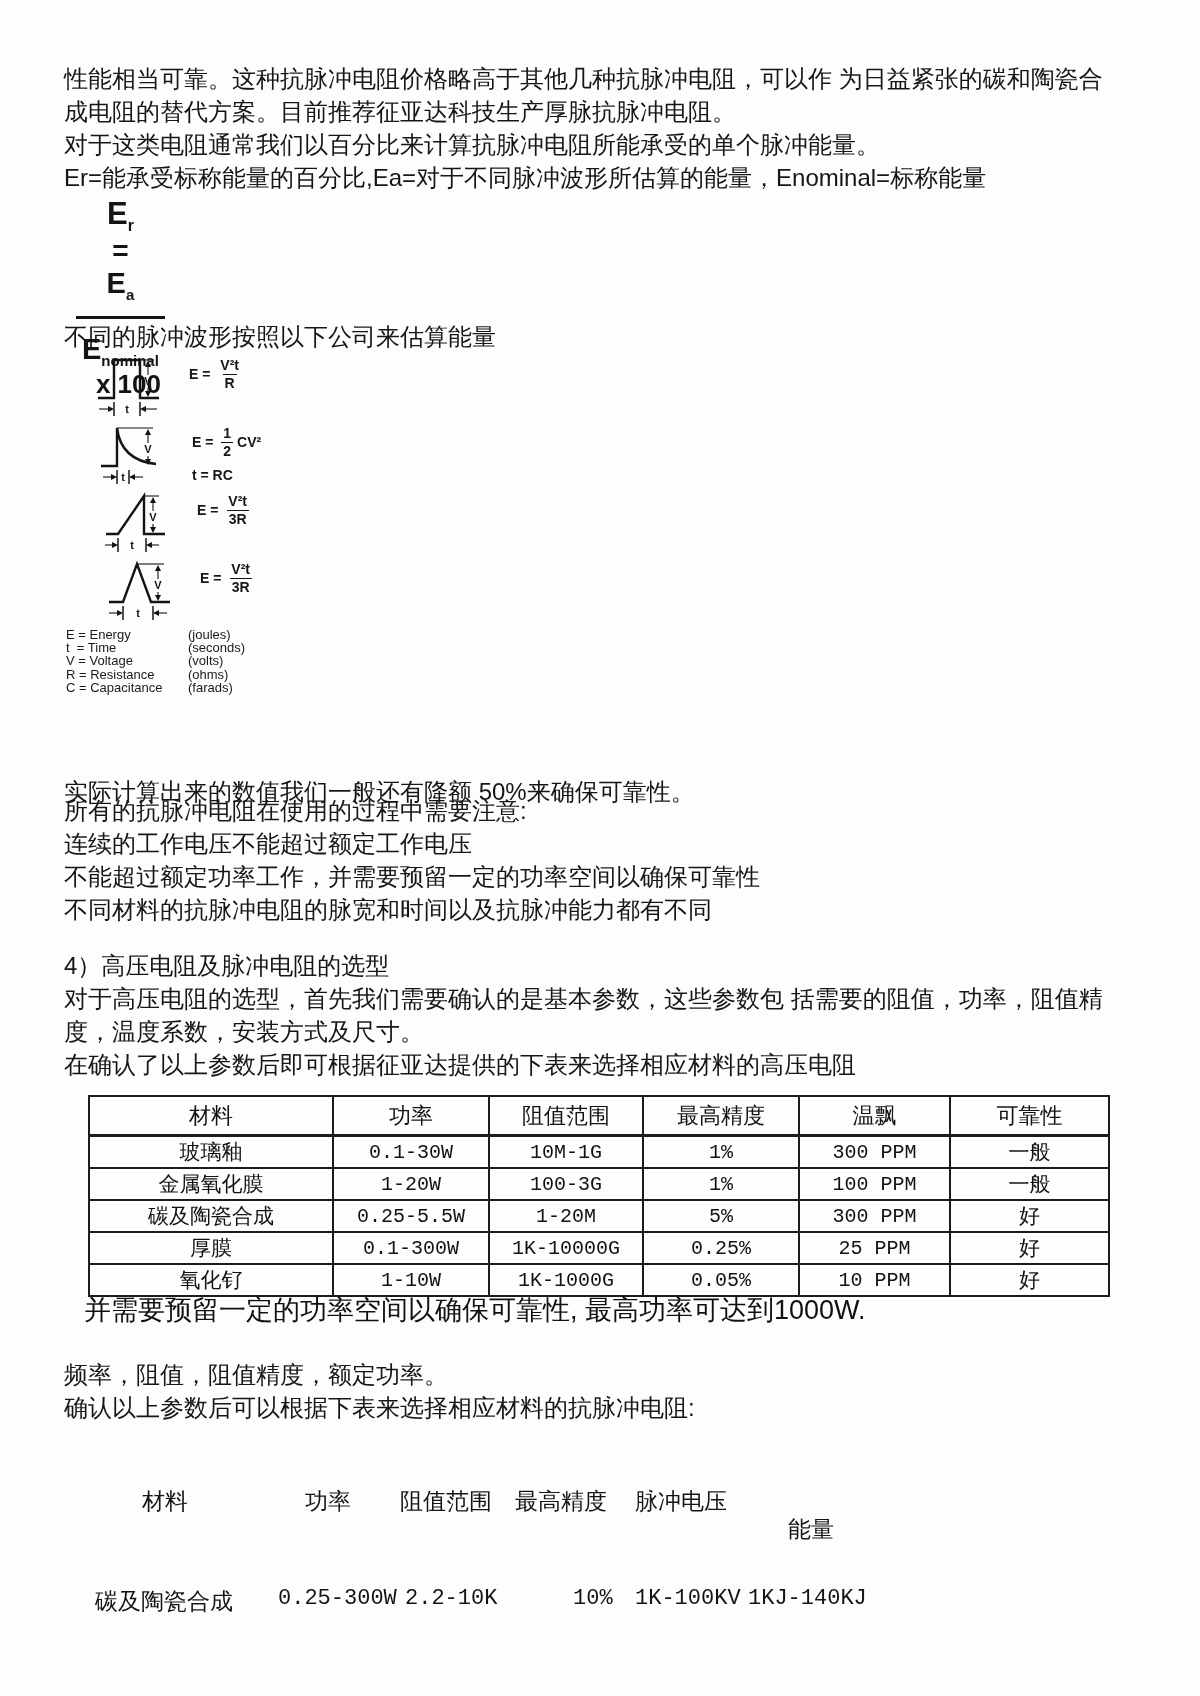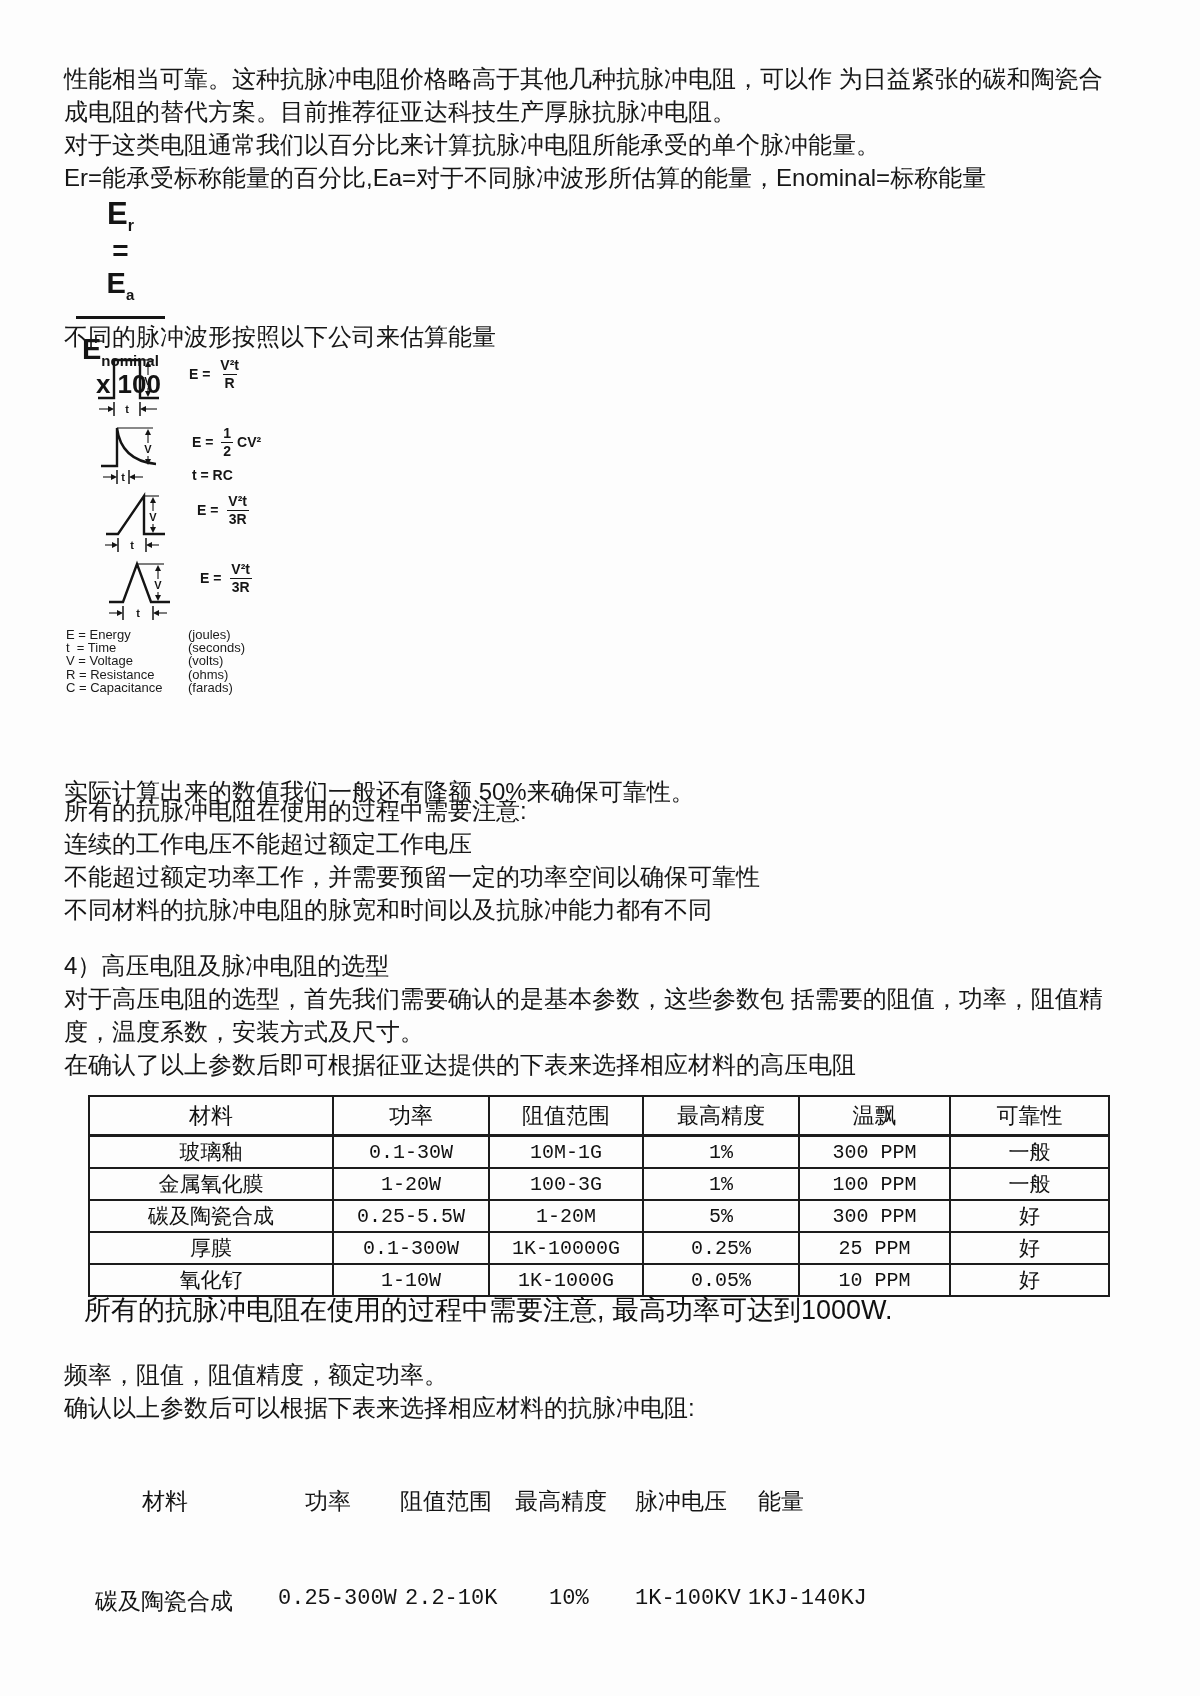--- a/index.html
+++ b/index.html
@@ -250,38 +250,38 @@
       <td>氧化钌</td>
       <td class="mono">1-10W</td>
       <td class="mono">1K-1000G</td>
       <td class="mono">0.05%</td>
       <td class="mono">10 PPM</td>
       <td>好</td>
     </tr>
   </tbody>
     </table>
 
-  <div class="abs power-note" style="left:84px; top:1292px;">所有的抗脉冲电阻在使用的过程中需要注意, 最高功率可达到1000W.</div>
+  <div class="abs power-note" style="left:84px; top:1292px;">并需要预留一定的功率空间以确保可靠性, 最高功率可达到1000W.</div>
 
   <div class="abs" style="left:64px; top:1358px;">
     <div class="textline">频率，阻值，阻值精度，额定功率。</div>
     <div class="textline">确认以上参数后可以根据下表来选择相应材料的抗脉冲电阻:</div>
   </div>
 
   <div class="abs" style="left:0; top:1486px; width:1200px; height:30px;">
     <span class="abs pt-h" style="left:142px;">材料</span>
     <span class="abs pt-h" style="left:305px;">功率</span>
     <span class="abs pt-h" style="left:400px;">阻值范围</span>
     <span class="abs pt-h" style="left:515px;">最高精度</span>
     <span class="abs pt-h" style="left:635px;">脉冲电压</span>
-    <span class="abs pt-h" style="left:758px;">能量</span>
+    <span class="abs pt-h" style="left:788px;margin-top:28px;">能量</span>
   </div>
 
   <div class="abs" style="left:0; top:1586px; width:1200px; height:30px;">
     <span class="abs pt-r" style="left:95px;">碳及陶瓷合成</span>
     <span class="abs pt-r pt-mono" style="left:278px;">0.25-300W</span>
     <span class="abs pt-r pt-mono" style="left:405px;">2.2-10K</span>
-    <span class="abs pt-r pt-mono" style="left:549px;">10%</span>
+    <span class="abs pt-r pt-mono" style="left:573px;">10%</span>
     <span class="abs pt-r pt-mono" style="left:635px;">1K-100KV</span>
     <span class="abs pt-r pt-mono" style="left:748px;">1KJ-140KJ</span>
   </div>
 
 </div>
 
 </body></html>

